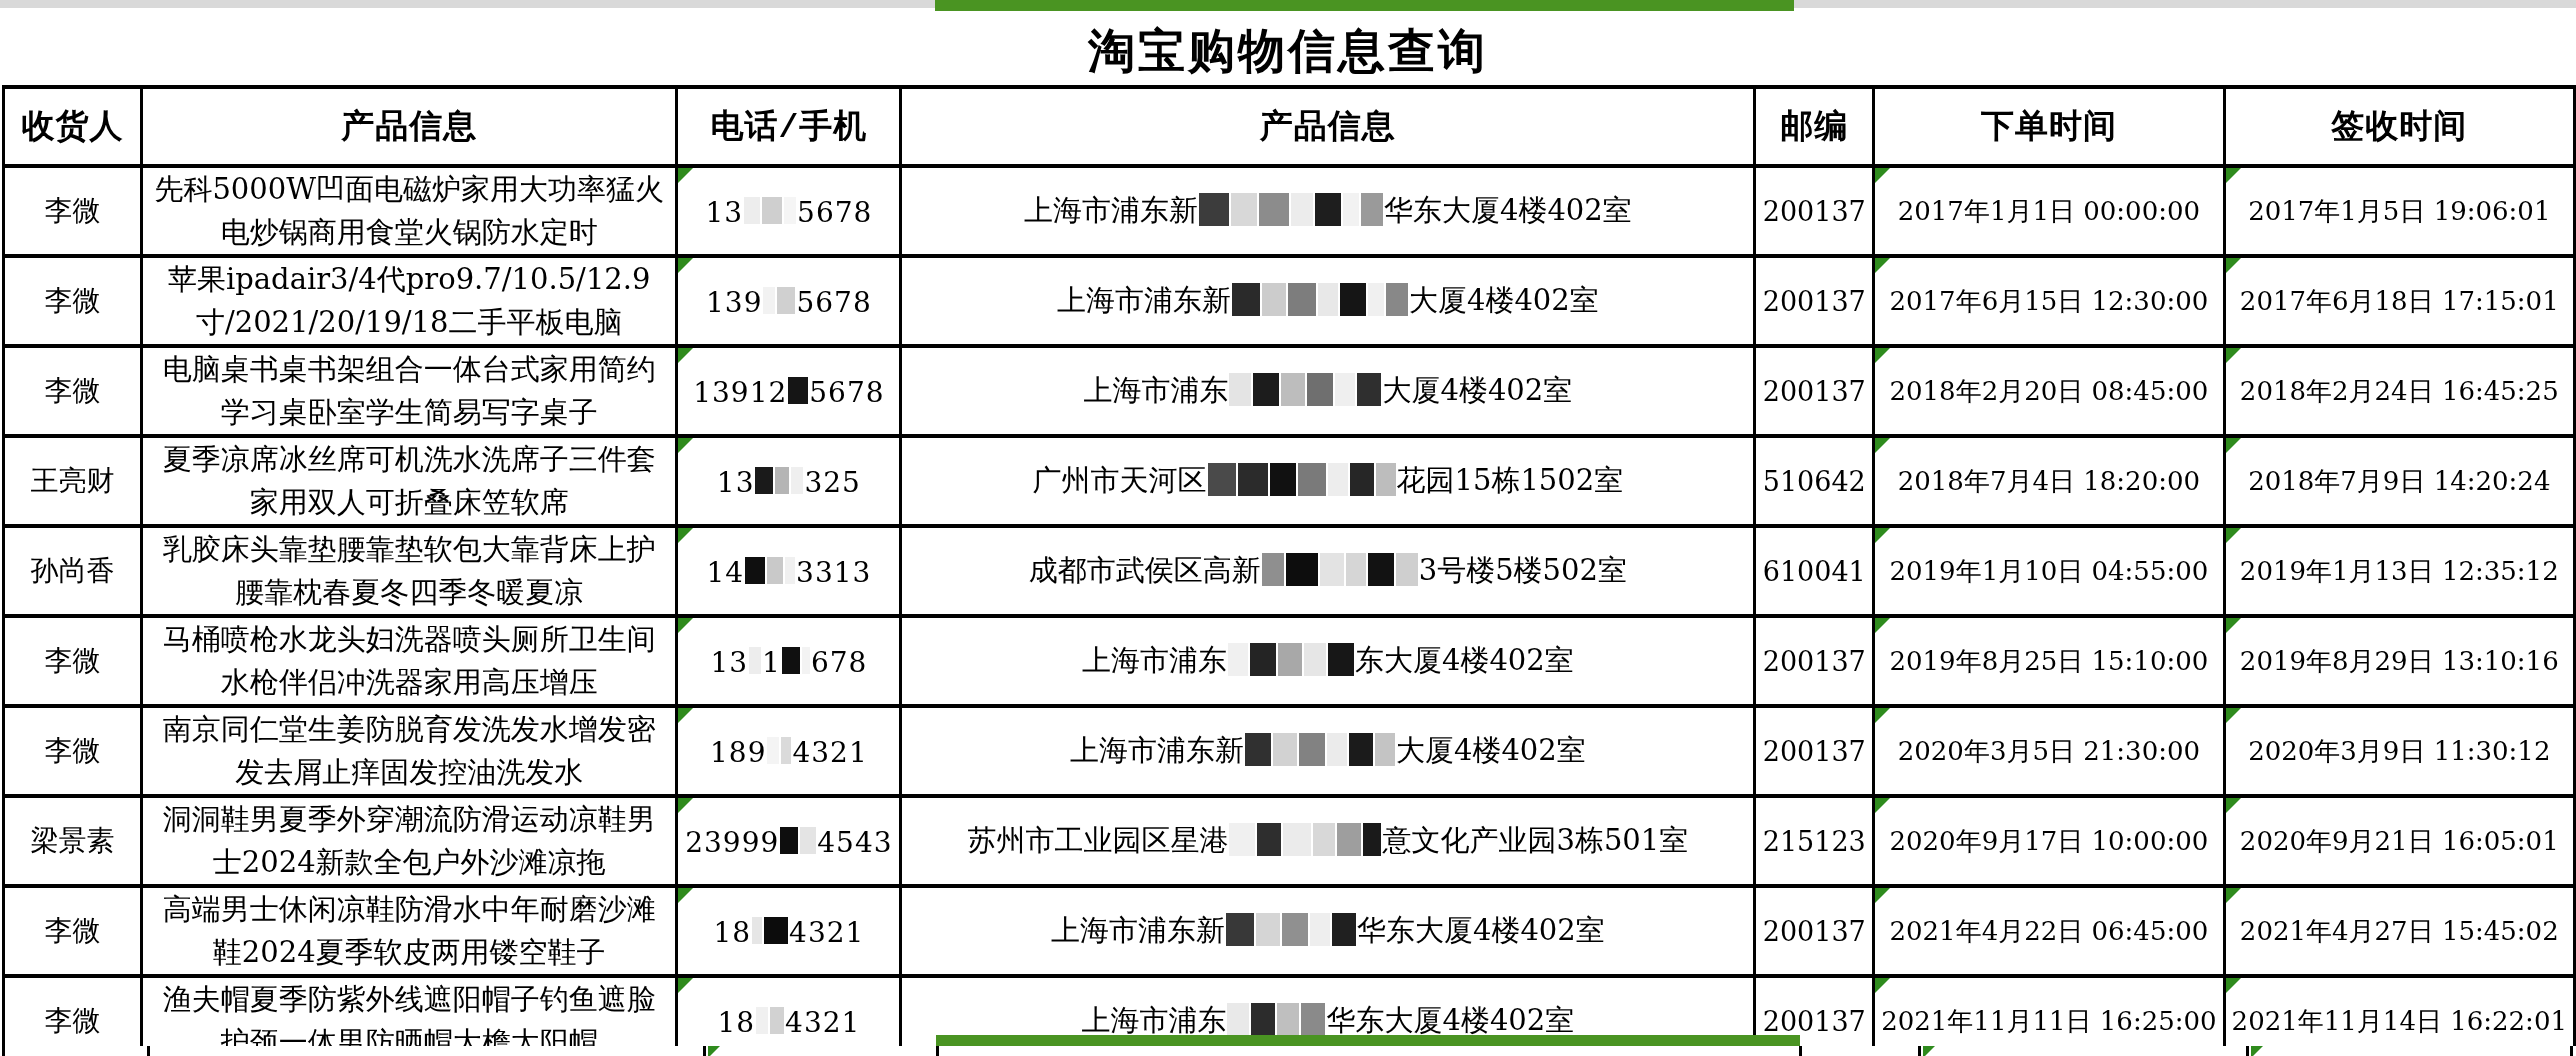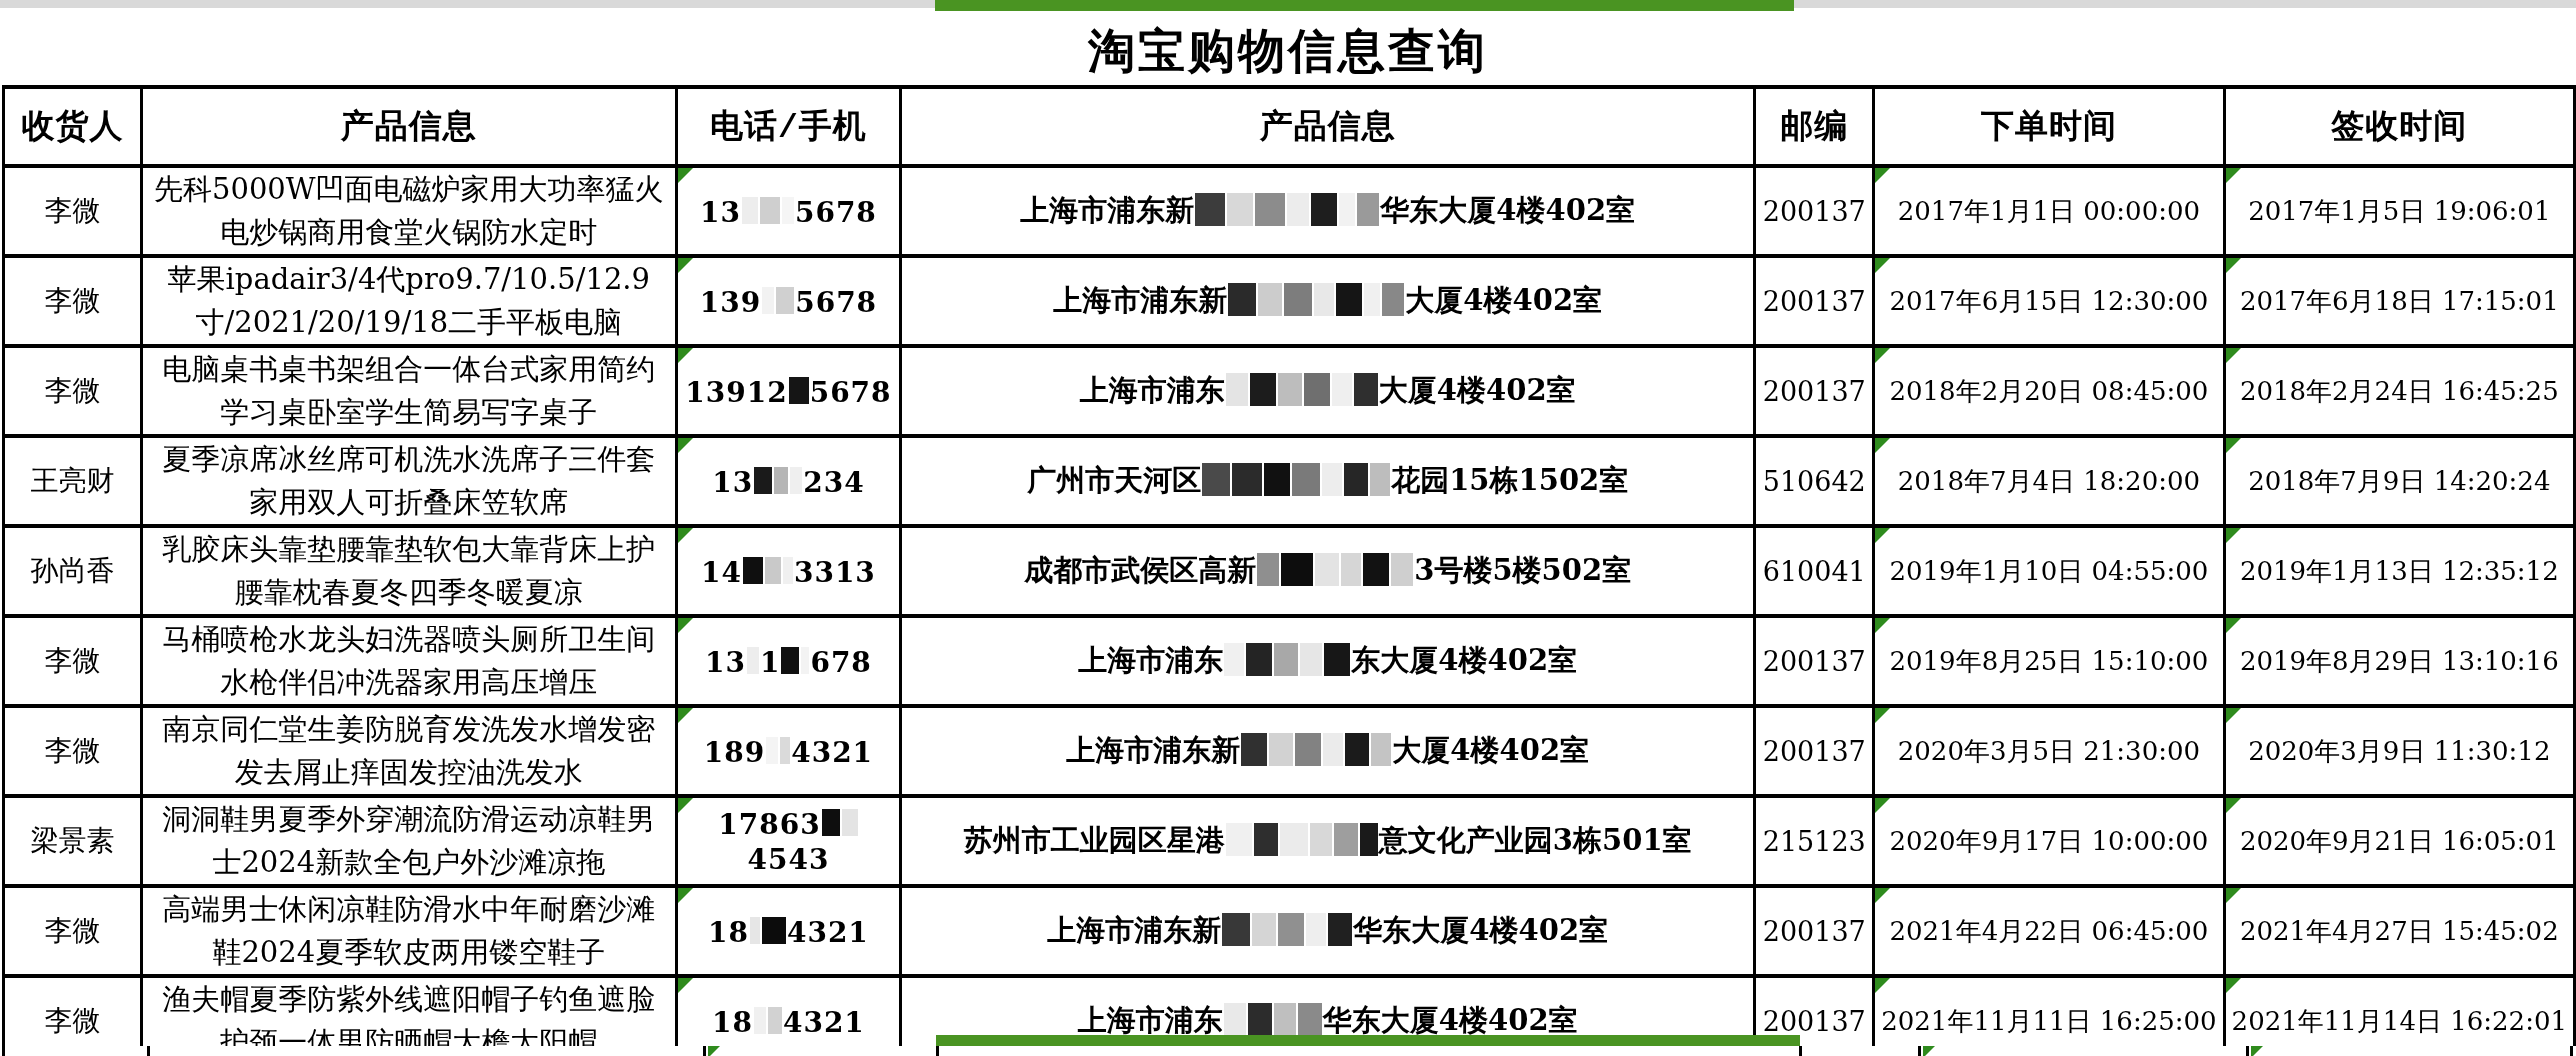--- a/index.html
+++ b/index.html
@@ -30,21 +30,21 @@
   .c-address{font-size:29px;white-space:nowrap;}
   .c-zip{font-size:27px;}
   .c-order_time,.c-sign_time{font-size:26px;position:relative;white-space:nowrap;}
   .tri{
     position:absolute;top:0;left:0;width:0;height:0;
     border-top:15px solid var(--tri,#2f8b1d);border-right:15px solid transparent;
   }
   .seg-block{display:inline-block;vertical-align:middle;margin:0 1px;transform:translateY(-2px);}
   .c-phone .seg-block{height:27px;}
   .c-address .seg-block{height:33px;}
-  .seg-text{vertical-align:middle;font-weight:bold;}
+  .seg-text{vertical-align:middle;}
   .green-bottom-bar{position:absolute;top:1035px;left:936px;width:864px;height:11px;background:var(--accent,#4a9422);}
   .sliver{position:absolute;top:1046px;left:0;width:2576px;height:11px;background:#fff;overflow:hidden;}
   .sliver .v{position:absolute;top:0;width:3px;height:11px;background:#000;}
   .sliver .tri{border-top-width:12px;border-right-width:12px;}
   .v1{left:2px}.v2{left:147px}.v3{left:703px}.v4{left:936px}.v5{left:1799px}.v6{left:1918px}.v7{left:2246px}.v8{left:2570px}
   .t3{left:708px}.t6{left:1923px}.t7{left:2251px}
 </style>
 </head>
 <body>
 
@@ -98,21 +98,21 @@
         <td class="c-product">电脑桌书桌书架组合一体台式家用简约学习桌卧室学生简易写字桌子</td>
         <td class="c-phone"><span class="tri"></span><span class="seg-text">13912</span><span class="seg-block" style="background: rgb(21, 21, 21); width: 20px;"></span><span class="seg-text">5678</span></td>
         <td class="c-address"><span class="seg-text">上海市浦东</span><span class="seg-block" style="background: rgb(228, 228, 228); width: 22px;"></span><span class="seg-block" style="background: rgb(28, 28, 28); width: 26px;"></span><span class="seg-block" style="background: rgb(189, 189, 189); width: 24px;"></span><span class="seg-block" style="background: rgb(111, 111, 111); width: 26px;"></span><span class="seg-block" style="background: rgb(239, 239, 239); width: 20px;"></span><span class="seg-block" style="background: rgb(47, 47, 47); width: 24px;"></span><span class="seg-text">大厦4楼402室</span></td>
         <td class="c-zip">200137</td>
         <td class="c-order_time"><span class="tri"></span>2018年2月20日 08:45:00</td>
         <td class="c-sign_time"><span class="tri"></span>2018年2月24日 16:45:25</td>
       </tr>
       <tr>
         <td class="c-name">王亮财</td>
         <td class="c-product">夏季凉席冰丝席可机洗水洗席子三件套家用双人可折叠床笠软席</td>
-        <td class="c-phone"><span class="tri"></span><span class="seg-text">13</span><span class="seg-block" style="background: rgb(26, 26, 26); width: 18px;"></span><span class="seg-block" style="background: rgb(181, 181, 181); width: 14px;"></span><span class="seg-block" style="background: rgb(239, 239, 239); width: 12px;"></span><span class="seg-text">234</span></td>
+        <td class="c-phone"><span class="tri"></span><span class="seg-text">13</span><span class="seg-block" style="background: rgb(26, 26, 26); width: 18px;"></span><span class="seg-block" style="background: rgb(181, 181, 181); width: 14px;"></span><span class="seg-block" style="background: rgb(239, 239, 239); width: 12px;"></span><span class="seg-text">325</span></td>
         <td class="c-address"><span class="seg-text">广州市天河区</span><span class="seg-block" style="background: rgb(74, 74, 74); width: 28px;"></span><span class="seg-block" style="background: rgb(43, 43, 43); width: 30px;"></span><span class="seg-block" style="background: rgb(17, 17, 17); width: 26px;"></span><span class="seg-block" style="background: rgb(122, 122, 122); width: 28px;"></span><span class="seg-block" style="background: rgb(237, 237, 237); width: 20px;"></span><span class="seg-block" style="background: rgb(38, 38, 38); width: 24px;"></span><span class="seg-block" style="background: rgb(189, 189, 189); width: 20px;"></span><span class="seg-text">花园15栋1502室</span></td>
         <td class="c-zip">510642</td>
         <td class="c-order_time"><span class="tri"></span>2018年7月4日 18:20:00</td>
         <td class="c-sign_time"><span class="tri"></span>2018年7月9日 14:20:24</td>
       </tr>
       <tr>
         <td class="c-name">孙尚香</td>
         <td class="c-product">乳胶床头靠垫腰靠垫软包大靠背床上护腰靠枕春夏冬四季冬暖夏凉</td>
         <td class="c-phone"><span class="tri"></span><span class="seg-text">14</span><span class="seg-block" style="background: rgb(15, 15, 15); width: 20px;"></span><span class="seg-block" style="background: rgb(201, 201, 201); width: 16px;"></span><span class="seg-block" style="background: rgb(240, 240, 240); width: 10px;"></span><span class="seg-text">3313</span></td>
         <td class="c-address"><span class="seg-text">成都市武侯区高新</span><span class="seg-block" style="background: rgb(143, 143, 143); width: 22px;"></span><span class="seg-block" style="background: rgb(13, 13, 13); width: 32px;"></span><span class="seg-block" style="background: rgb(227, 227, 227); width: 24px;"></span><span class="seg-block" style="background: rgb(214, 214, 214); width: 20px;"></span><span class="seg-block" style="background: rgb(18, 18, 18); width: 26px;"></span><span class="seg-block" style="background: rgb(207, 207, 207); width: 22px;"></span><span class="seg-text">3号楼5楼502室</span></td>
@@ -134,21 +134,21 @@
         <td class="c-product">南京同仁堂生姜防脱育发洗发水增发密发去屑止痒固发控油洗发水</td>
         <td class="c-phone"><span class="tri"></span><span class="seg-text">189</span><span class="seg-block" style="background: rgb(244, 244, 244); width: 12px;"></span><span class="seg-block" style="background: rgb(218, 218, 218); width: 10px;"></span><span class="seg-text">4321</span></td>
         <td class="c-address"><span class="seg-text">上海市浦东新</span><span class="seg-block" style="background: rgb(48, 48, 48); width: 26px;"></span><span class="seg-block" style="background: rgb(210, 210, 210); width: 24px;"></span><span class="seg-block" style="background: rgb(130, 130, 130); width: 26px;"></span><span class="seg-block" style="background: rgb(235, 235, 235); width: 20px;"></span><span class="seg-block" style="background: rgb(27, 27, 27); width: 24px;"></span><span class="seg-block" style="background: rgb(196, 196, 196); width: 20px;"></span><span class="seg-text">大厦4楼402室</span></td>
         <td class="c-zip">200137</td>
         <td class="c-order_time"><span class="tri"></span>2020年3月5日 21:30:00</td>
         <td class="c-sign_time"><span class="tri"></span>2020年3月9日 11:30:12</td>
       </tr>
       <tr>
         <td class="c-name">梁景素</td>
         <td class="c-product">洞洞鞋男夏季外穿潮流防滑运动凉鞋男士2024新款全包户外沙滩凉拖</td>
-        <td class="c-phone"><span class="tri"></span><span class="seg-text">17863</span><span class="seg-block" style="background: rgb(14, 14, 14); width: 18px;"></span><span class="seg-block" style="background: rgb(228, 228, 228); width: 16px;"></span><span class="seg-text">4543</span></td>
+        <td class="c-phone"><span class="tri"></span><span class="seg-text">23999</span><span class="seg-block" style="background: rgb(14, 14, 14); width: 18px;"></span><span class="seg-block" style="background: rgb(228, 228, 228); width: 16px;"></span><span class="seg-text">4543</span></td>
         <td class="c-address"><span class="seg-text">苏州市工业园区星港</span><span class="seg-block" style="background: rgb(240, 240, 240); width: 26px;"></span><span class="seg-block" style="background: rgb(46, 46, 46); width: 24px;"></span><span class="seg-block" style="background: rgb(235, 235, 235); width: 28px;"></span><span class="seg-block" style="background: rgb(216, 216, 216); width: 22px;"></span><span class="seg-block" style="background: rgb(158, 158, 158); width: 24px;"></span><span class="seg-block" style="background: rgb(26, 26, 26); width: 18px;"></span><span class="seg-text">意文化产业园3栋501室</span></td>
         <td class="c-zip">215123</td>
         <td class="c-order_time"><span class="tri"></span>2020年9月17日 10:00:00</td>
         <td class="c-sign_time"><span class="tri"></span>2020年9月21日 16:05:01</td>
       </tr>
       <tr>
         <td class="c-name">李微</td>
         <td class="c-product">高端男士休闲凉鞋防滑水中年耐磨沙滩鞋2024夏季软皮两用镂空鞋子</td>
         <td class="c-phone"><span class="tri"></span><span class="seg-text">18</span><span class="seg-block" style="background: rgb(230, 230, 230); width: 10px;"></span><span class="seg-block" style="background: rgb(12, 12, 12); width: 24px;"></span><span class="seg-text">4321</span></td>
         <td class="c-address"><span class="seg-text">上海市浦东新</span><span class="seg-block" style="background: rgb(56, 56, 56); width: 28px;"></span><span class="seg-block" style="background: rgb(213, 213, 213); width: 24px;"></span><span class="seg-block" style="background: rgb(144, 144, 144); width: 26px;"></span><span class="seg-block" style="background: rgb(238, 238, 238); width: 20px;"></span><span class="seg-block" style="background: rgb(32, 32, 32); width: 24px;"></span><span class="seg-text">华东大厦4楼402室</span></td>

